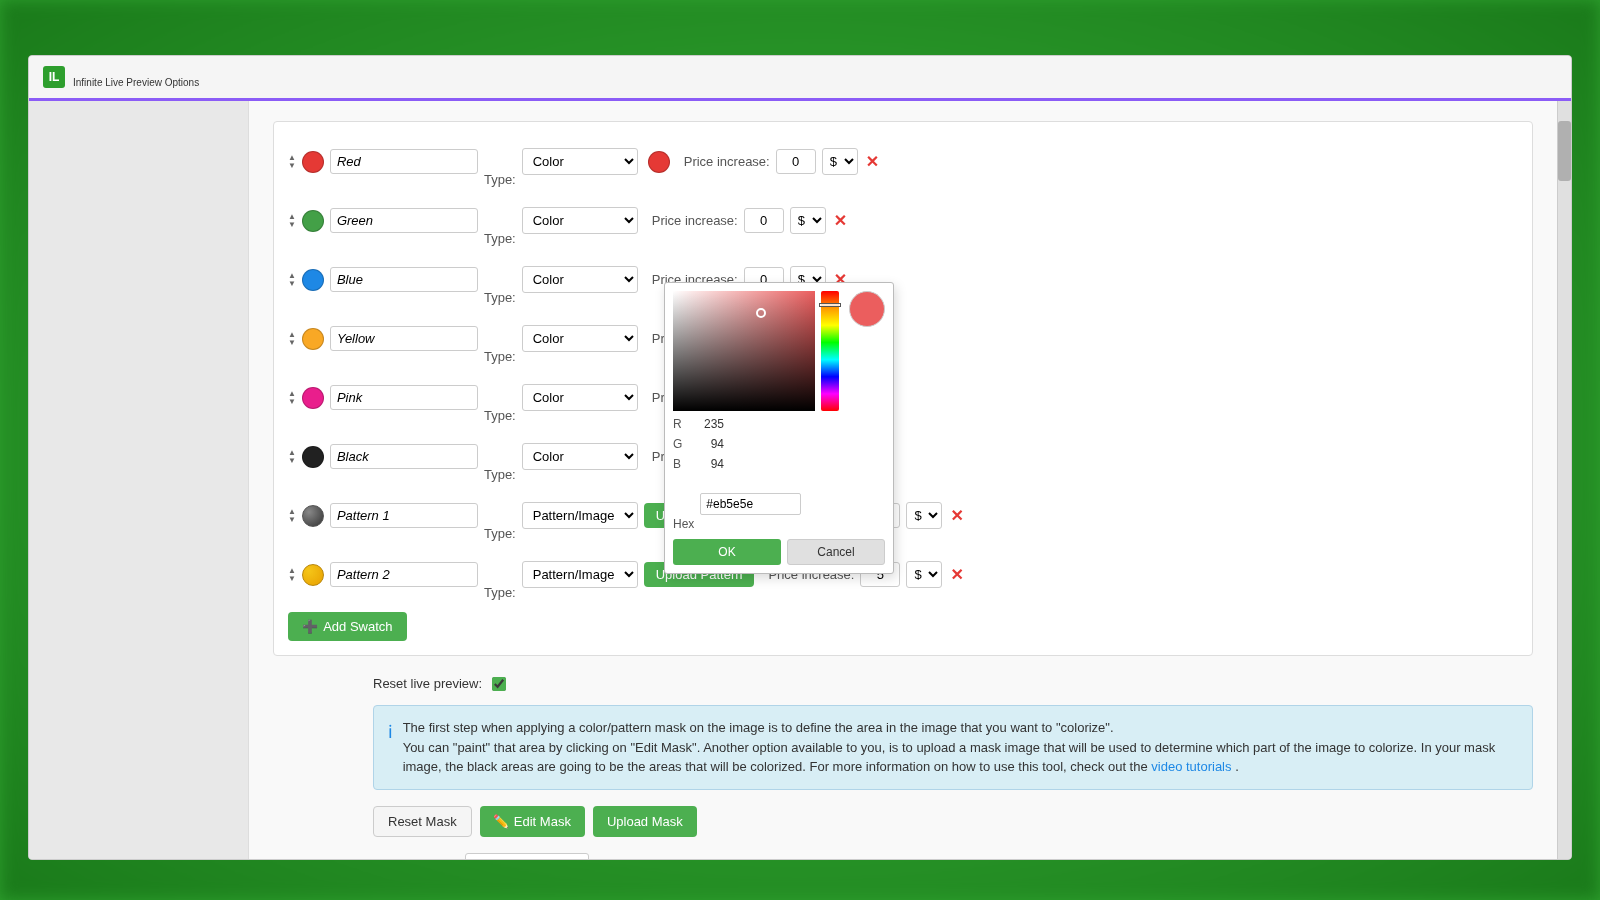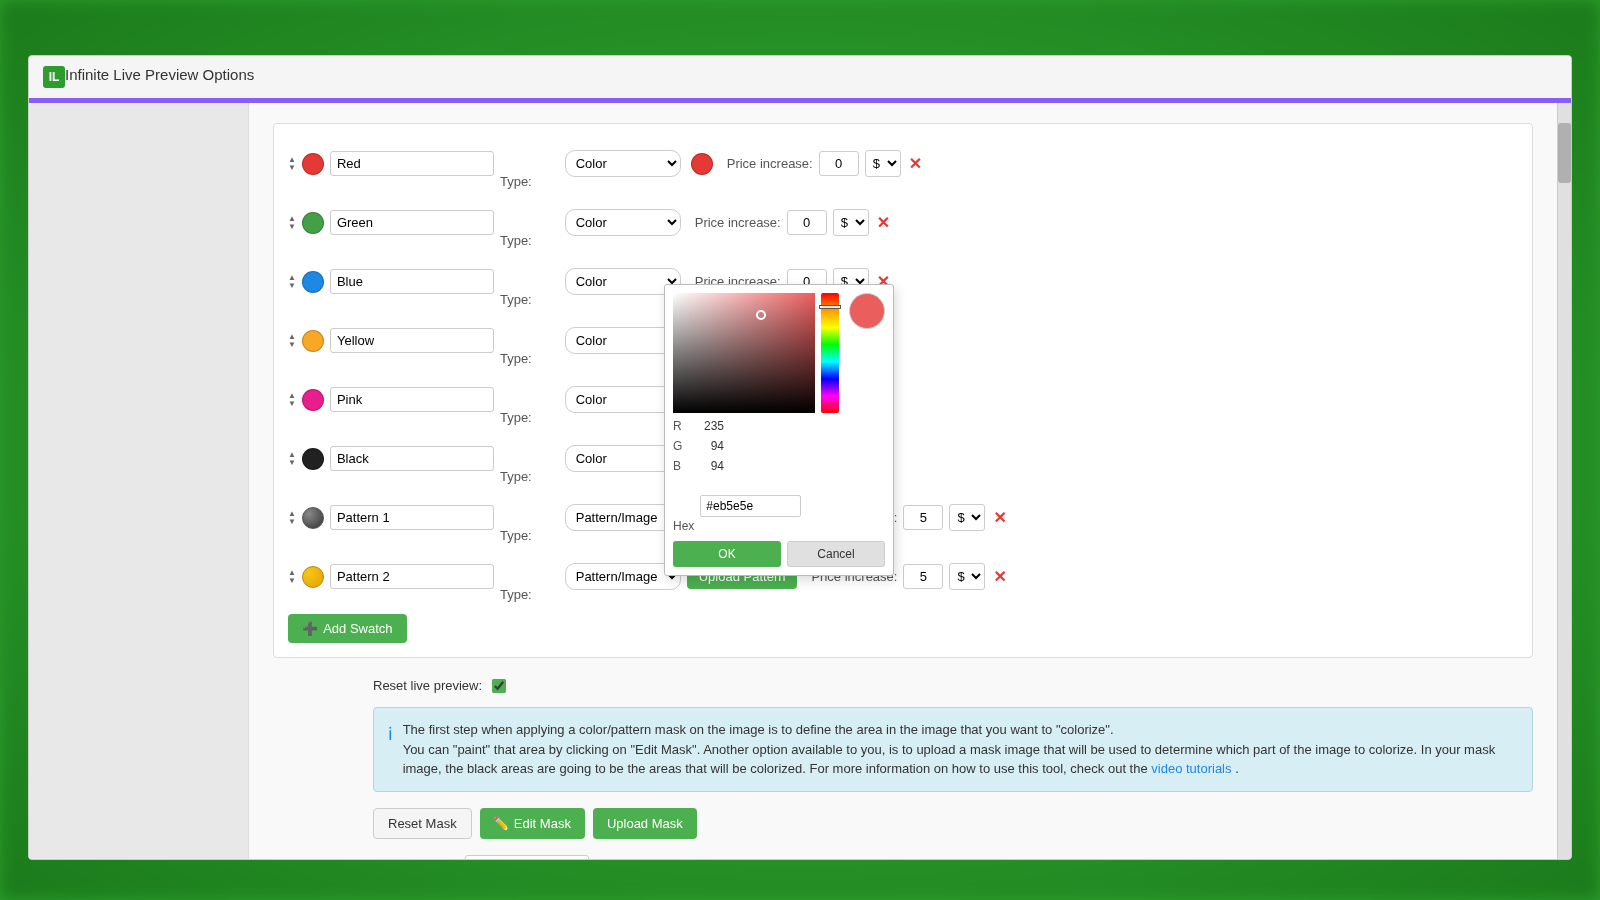--- a/index.html
+++ b/index.html
@@ -26,38 +26,38 @@
       right: 28px;
       bottom: 40px;
       background: #f0f0f0;
       border: 1px solid #ccc;
       border-radius: 4px;
       z-index: 1;
       overflow: hidden;
     }
     .title-bar {
       background: #f5f5f5;
-      border-bottom: 5px solid #8b5cf6;
+      border-bottom: 3px solid #8b5cf6;
       padding: 10px 14px;
       display: flex;
-      align-items: flex-start;
-      gap: 0;
+      align-items: flex-end;
+      gap: 8px;
     }
     .title-bar-icon {
       width: 22px;
       height: 22px;
       background: #2d9e2d;
       border-radius: 3px;
       display: flex; align-items: center; justify-content: center;
       color: white;
       font-size: 12px;
       font-weight: bold;
     }
     .title-bar-text {
-      font-size: 15px;
+      font-size: 10px;
       color: #333;
     }
     .main-content {
       display: flex;
       height: calc(100% - 43px);
     }
     .sidebar {
       width: 220px;
       background: #e8e8e8;
       border-right: 1px solid #ddd;
@@ -115,39 +115,39 @@
       color: #666;
     }
     .color-dot {
       width: 22px;
       height: 22px;
       border-radius: 50%;
       border: 1px solid rgba(0,0,0,0.2);
       flex-shrink: 0;
     }
     .swatch-name-input {
-      width: 164px;
+      width: 148px;
       padding: 4px 6px;
       border: 1px solid #ccc;
       border-radius: 3px;
       font-size: 13px;
+      font-style: italic;
     }
     .type-label {
       color: #555;
       font-size: 13px;
       flex-shrink: 0;
       margin-top: 36px;
     }
     .type-select {
       padding: 4px 6px;
       border: 1px solid #ccc;
-      border-radius: 10px;
+      border-radius: 3px;
       font-size: 13px;
       background: white;
-      margin-left: 27px;
     }
     .price-label {
       color: #555;
       font-size: 13px;
       flex-shrink: 0;
     }
     .price-input {
       width: 40px;
       padding: 4px 5px;
       border: 1px solid #ccc;

